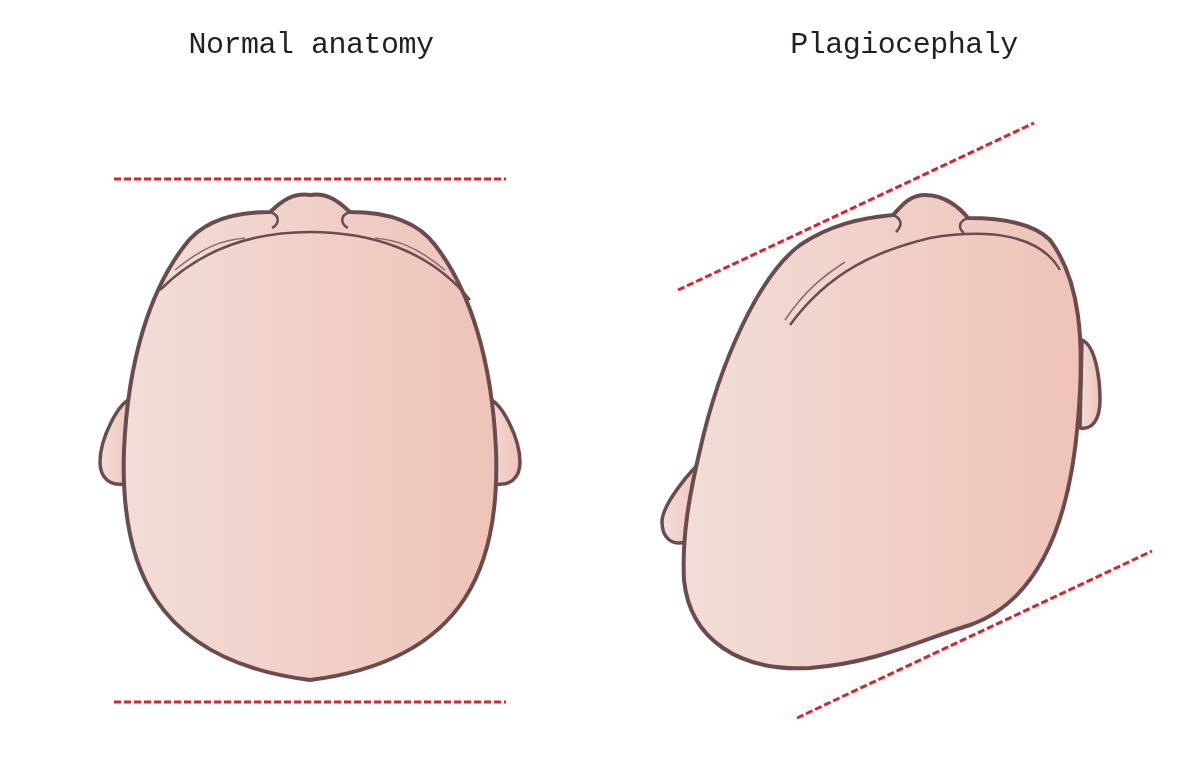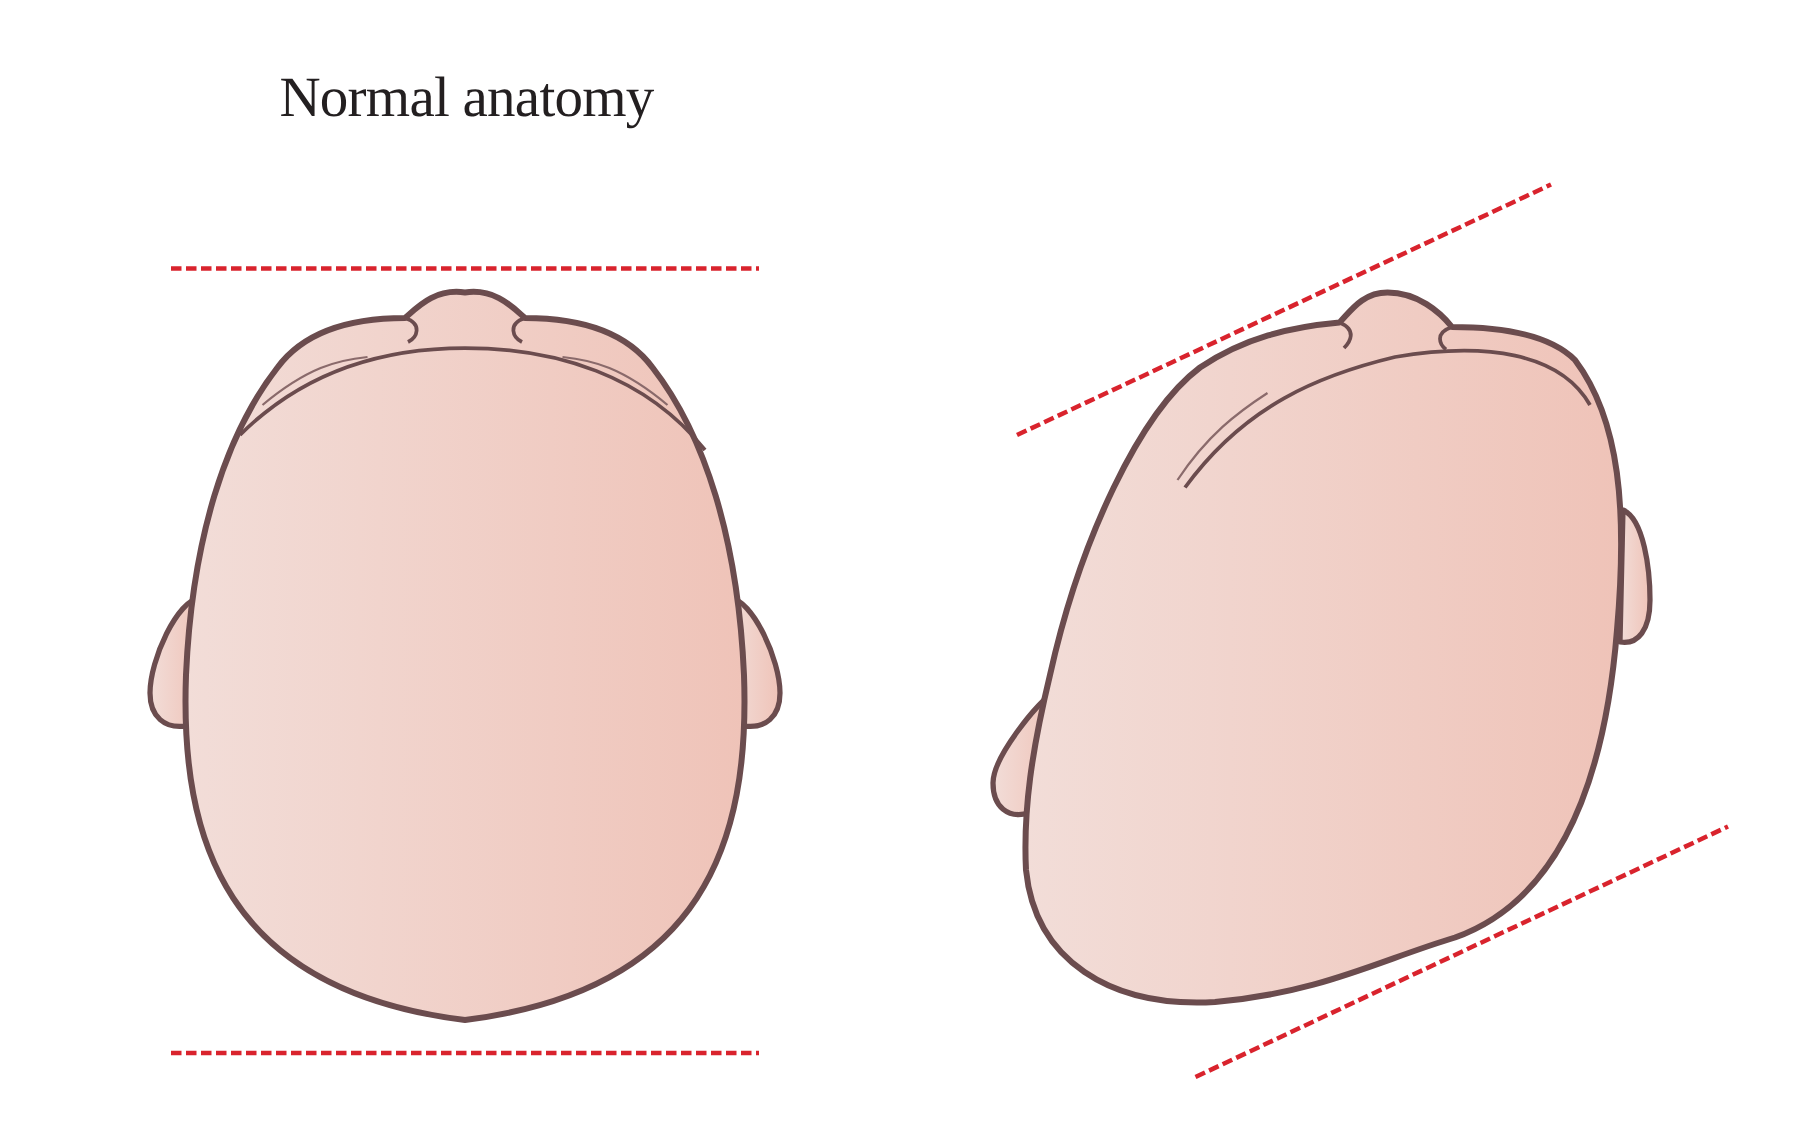--- a/index.html
+++ b/index.html
@@ -1,31 +1,32 @@
 <!DOCTYPE html>
 <html><head>
   <meta charset="utf-8">
   <style>
     html, body { margin: 0; padding: 0; background: #ffffff; }
     .canvas { position: relative; width: 1200px; height: 758px; overflow: hidden; background: #ffffff; }
     .title {
-      position: absolute; top: 43px; font-family: Liberation Serif, serif;
-      font-size: 38px; font-weight: 500; color: #231f20; letter-spacing: -0.5px;
+      position: absolute; top: 28px; font-family: Liberation Mono, monospace;
+      font-size: 30px; font-weight: 500; color: #231f20; letter-spacing: -0.5px;
       white-space: nowrap; transform: translateX(-50%);
     }
     .title-left { left: 311px; }
     .title-right { left: 904px; }
     svg.art { position: absolute; left: 0; top: 0; }
   </style>
 </head>
 <body>
 
 <div class="canvas">
 
   <div class="title title-left">Normal anatomy</div>
+  <div class="title title-right">Plagiocephaly</div>
 
   <svg class="art" width="1200" height="758" viewBox="0 0 1200 758">
     <defs>
       <linearGradient id="skin" x1="0" y1="0" x2="1" y2="0">
         <stop offset="0" stop-color="#f2ddd8"></stop>
         <stop offset="1" stop-color="#efc3b8"></stop>
       </linearGradient>
     </defs>
 
     <g>

